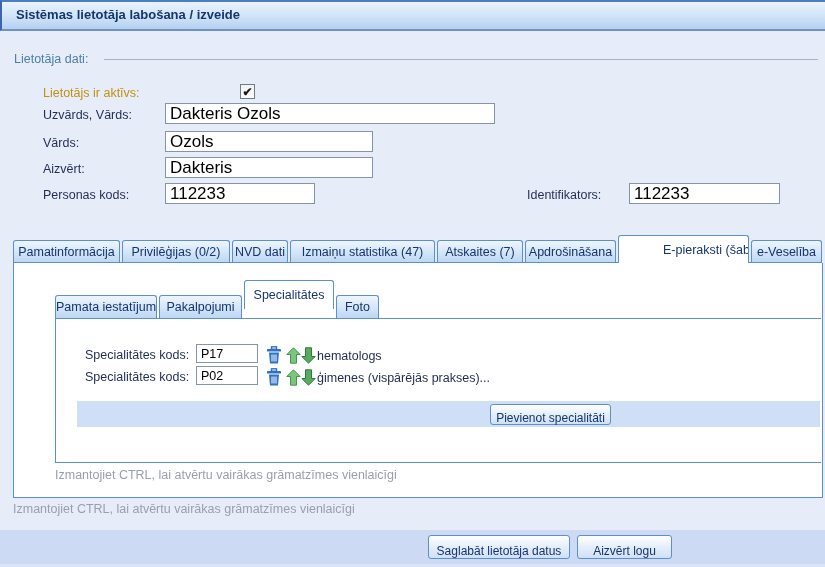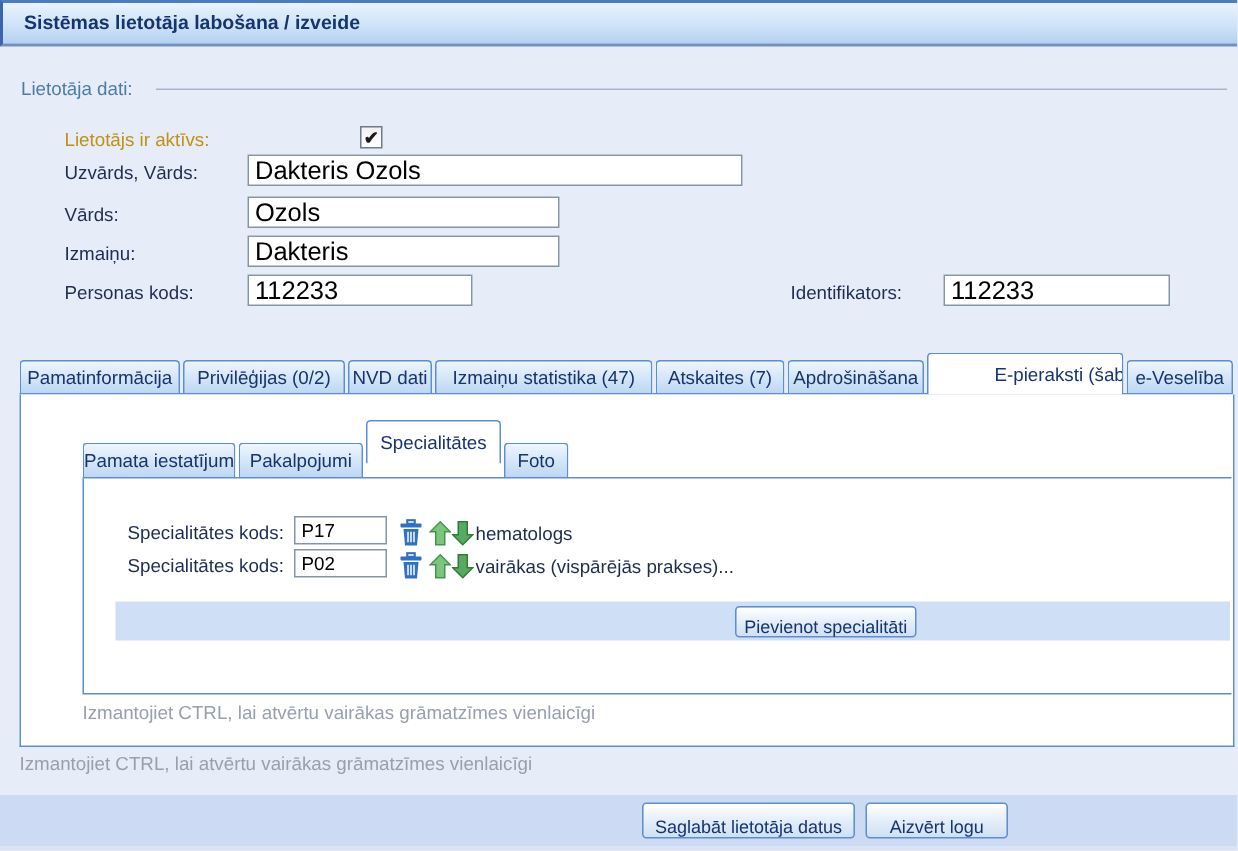--- a/index.html
+++ b/index.html
@@ -123,21 +123,21 @@
 
   <div class="form-label gold" style="left:43px; top:86px;">Lietotājs ir aktīvs:</div>
   <div id="chk"><span>✔</span></div>
 
   <div class="form-label" style="left:43px; top:108px;">Uzvārds, Vārds:</div>
   <input class="tb" style="left: 165px; top: 103px; width: 330px;" value="Dakteris Ozols">
 
   <div class="form-label" style="left:43px; top:136px;">Vārds:</div>
   <input class="tb" style="left: 165px; top: 131px; width: 208px;" value="Ozols">
 
-  <div class="form-label" style="left:43px; top:162px;">Izmaiņu:</div>
+  <div class="form-label" style="left:43px; top:162px;">Aizvērt:</div>
   <input class="tb" style="left: 165px; top: 157px; width: 208px;" value="Dakteris">
 
   <div class="form-label" style="left:43px; top:188px;">Personas kods:</div>
   <input class="tb" style="left: 165px; top: 183px; width: 150px;" value="112233">
 
   <div class="form-label" style="left:527px; top:188px;">Identifikators:</div>
   <input class="tb" style="left: 629px; top: 183px; width: 151px;" value="112233">
 
   <div class="mainstrip-line"></div>
   <div id="mt0" class="tab main inactive">Pamatinformācija</div>
@@ -198,21 +198,21 @@
   <span class="icon-btn" style="left:286px; top:369px;">
     <svg width="15" height="17" viewBox="0 0 15 17">
       <polygon points="7.5,0.8 14.2,7.5 10.5,7.5 10.5,16.2 4.5,16.2 4.5,7.5 0.8,7.5" fill="#7cc57f" stroke="#44944d" stroke-width="1"></polygon>
     </svg>
   </span>
   <span class="icon-btn" style="left:301px; top:369px;">
     <svg width="15" height="17" viewBox="0 0 15 17">
       <polygon points="7.5,16.2 14.2,9.5 10.5,9.5 10.5,0.8 4.5,0.8 4.5,9.5 0.8,9.5" fill="#57ab60" stroke="#2f7c3a" stroke-width="1"></polygon>
     </svg>
   </span>
-  <div class="spec-name" style="top:371px;">vairākas (vispārējās prakses)...</div>
+  <div class="spec-name" style="top:371px;">ģimenes (vispārējās prakses)...</div>
 
   <div id="add-bar"></div>
   <button id="add-btn" class="btn">Pievienot specialitāti</button>
 
   <div id="hint-sub" class="hint">Izmantojiet CTRL, lai atvērtu vairākas grāmatzīmes vienlaicīgi</div>
   <div id="hint-main" class="hint">Izmantojiet CTRL, lai atvērtu vairākas grāmatzīmes vienlaicīgi</div>
 
   <div id="footer"></div>
   <button id="close-btn" class="btn">Aizvērt logu</button>
   <button id="save-btn" class="btn">Saglabāt lietotāja datus</button>

